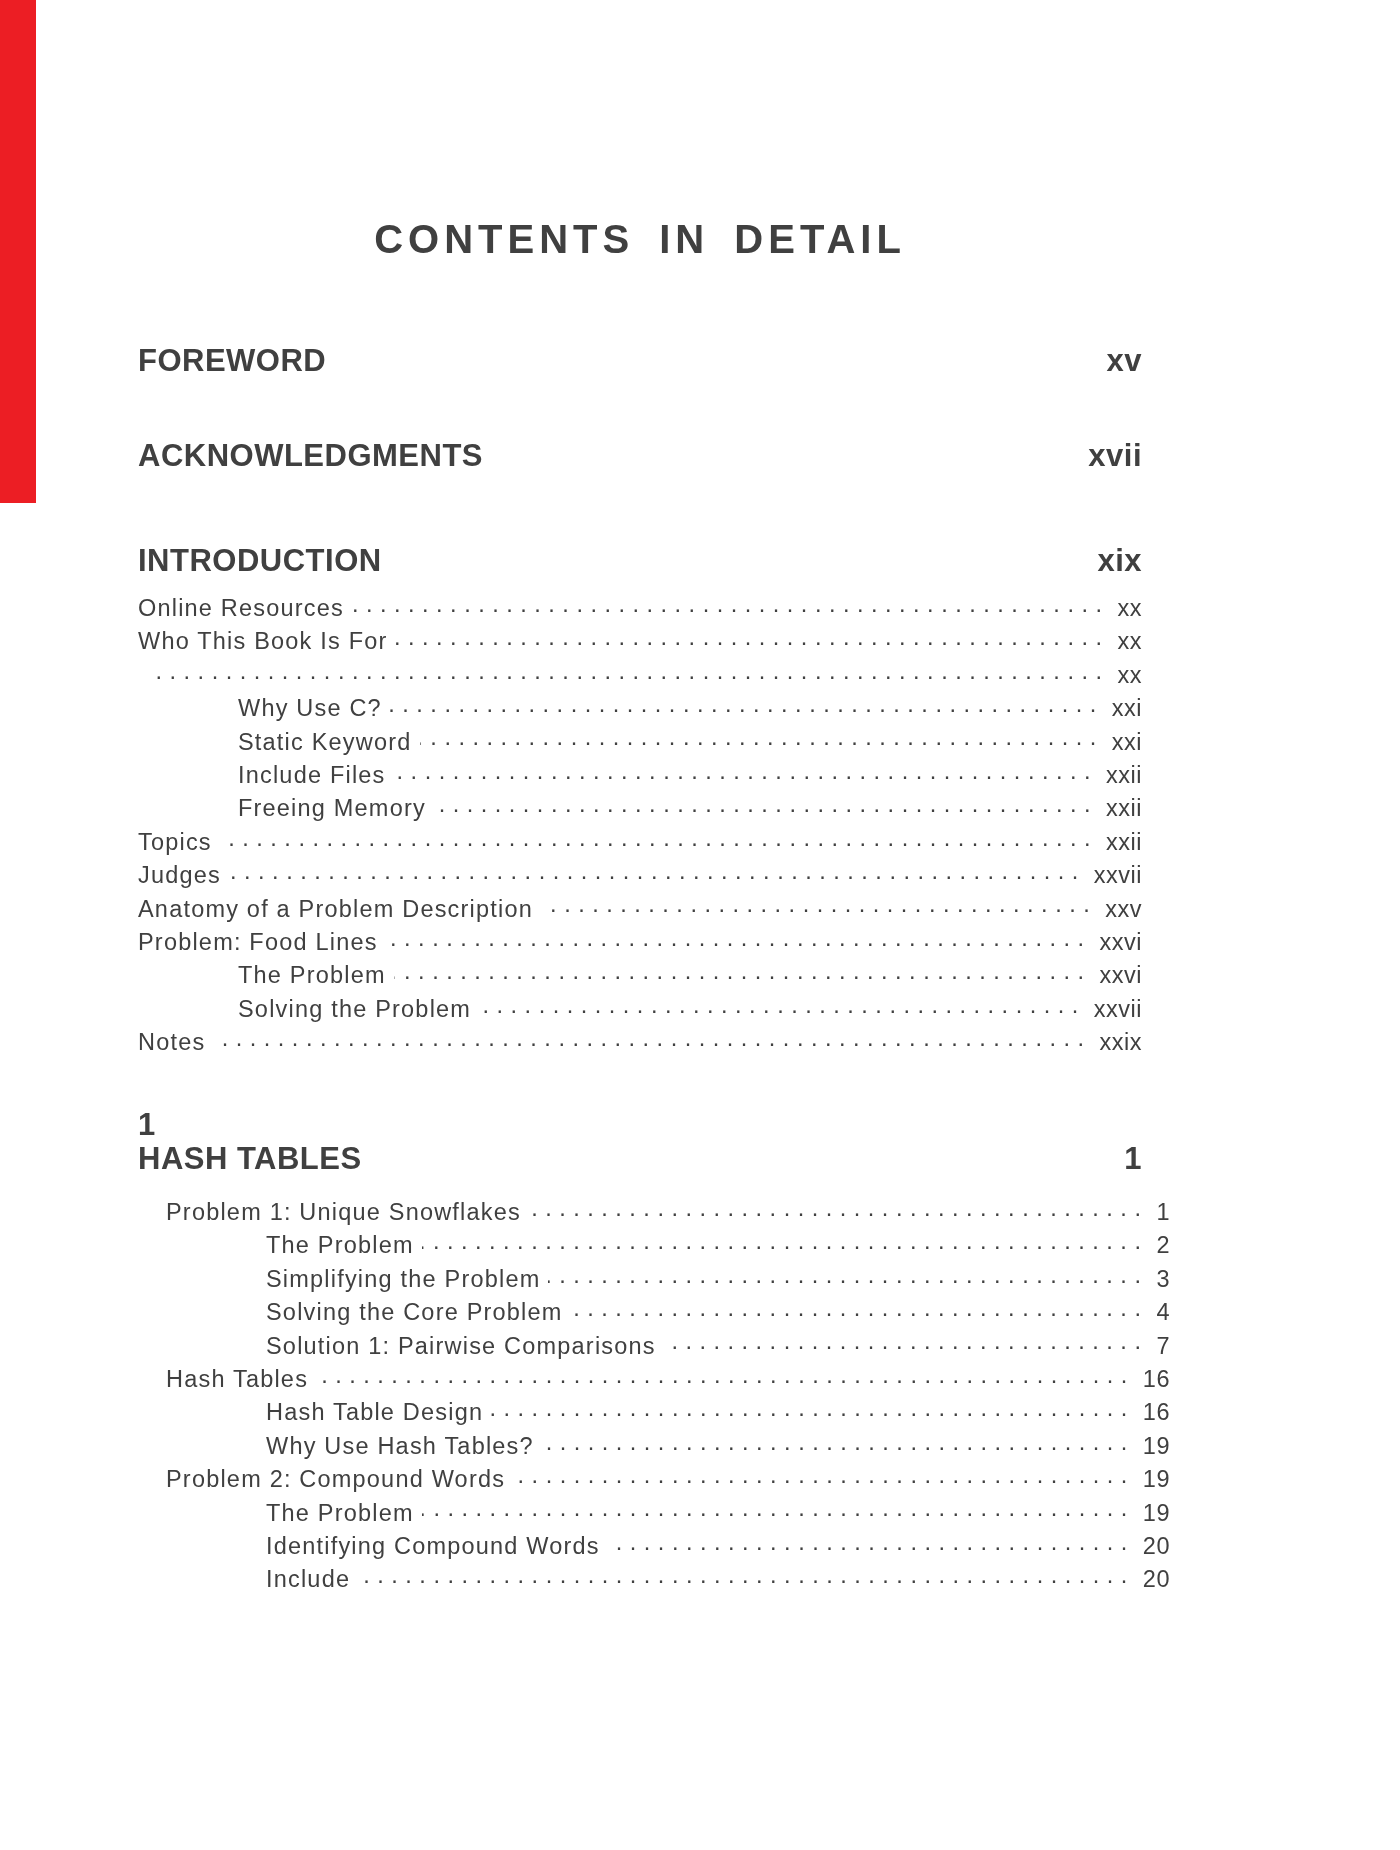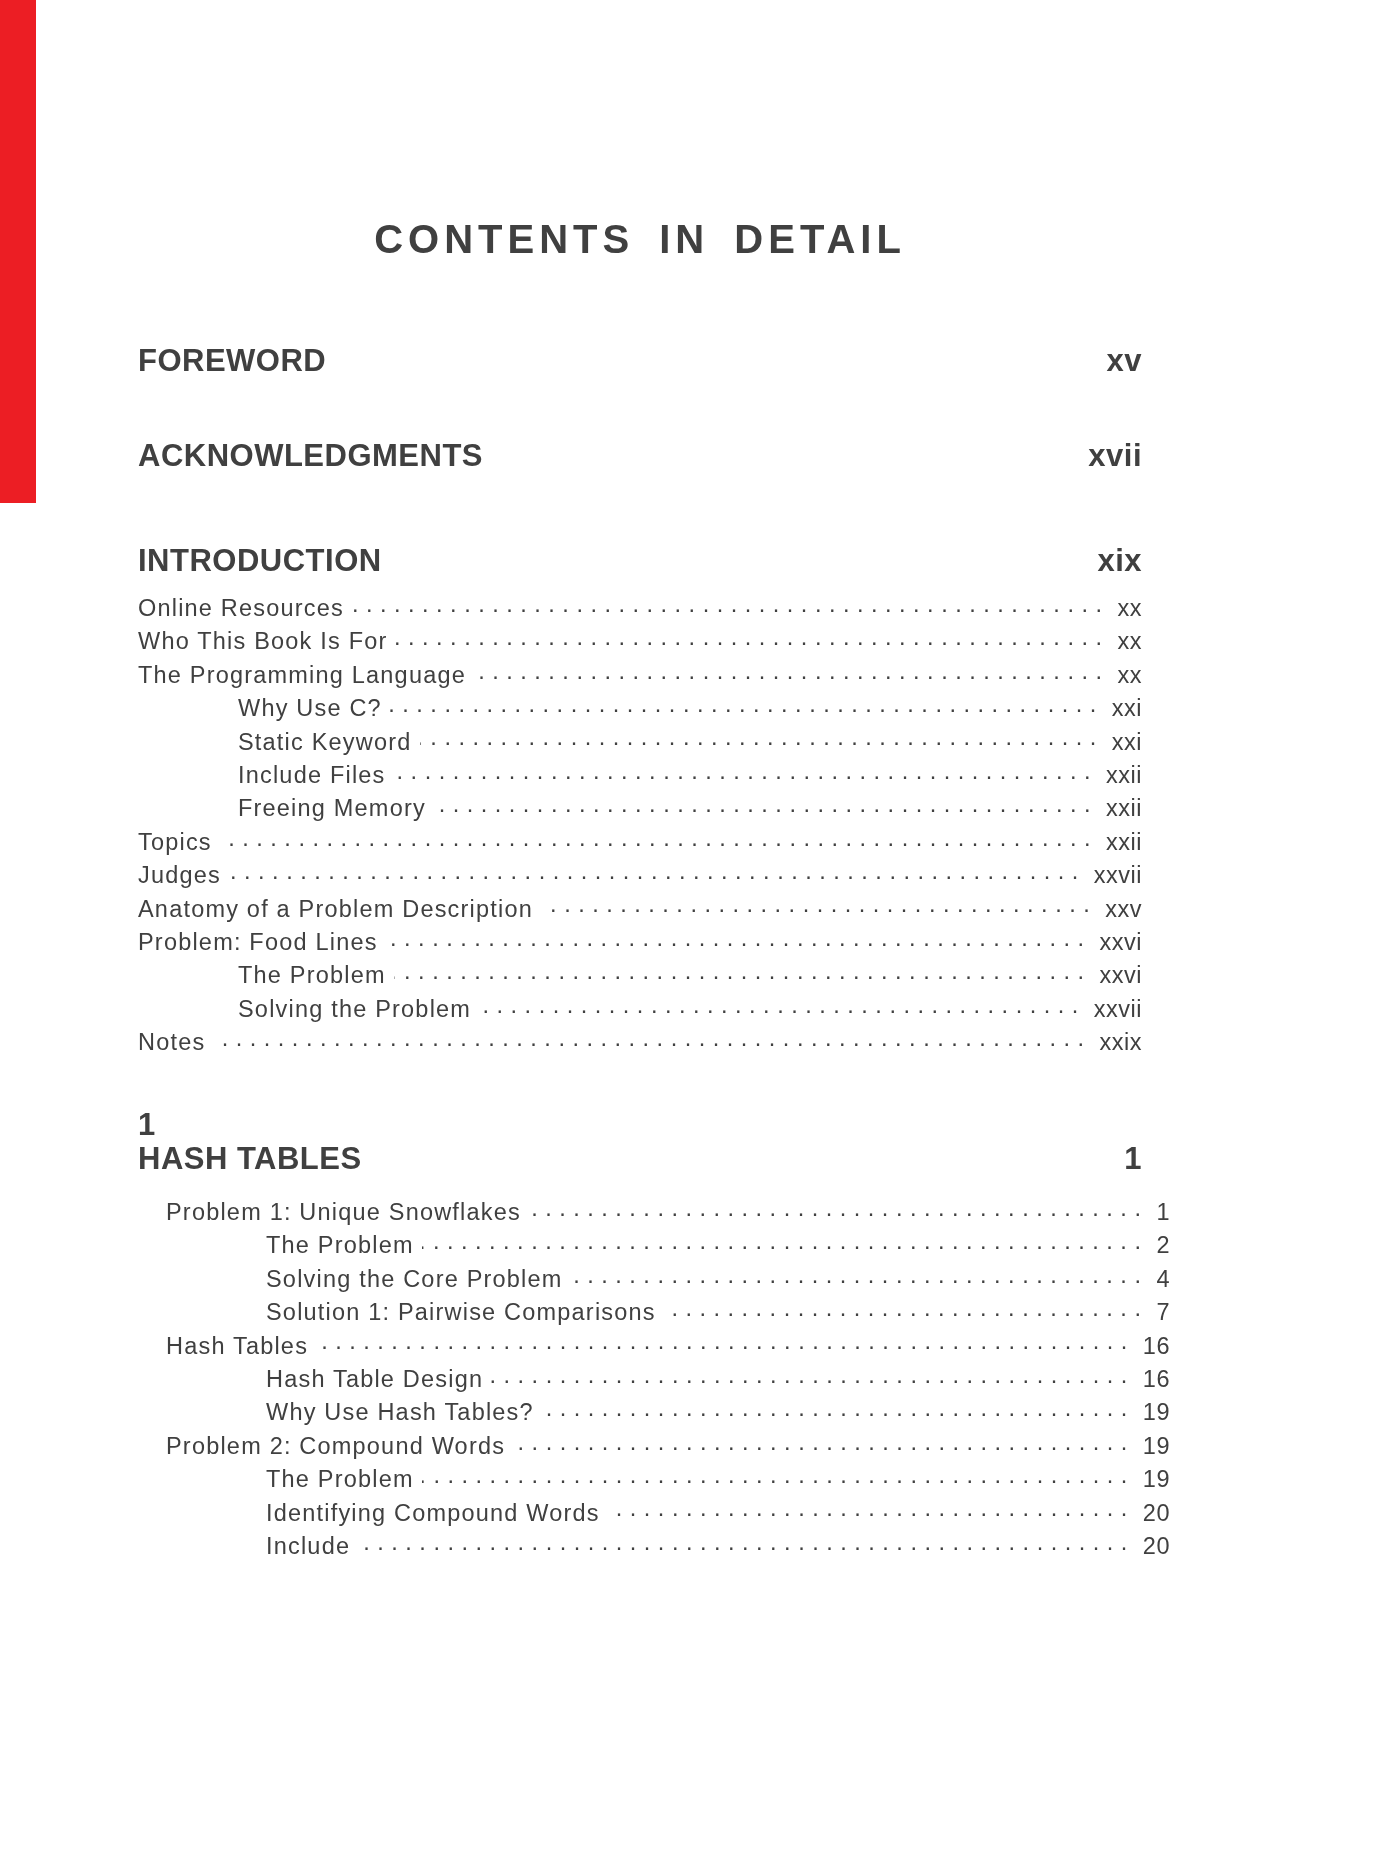--- a/index.html
+++ b/index.html
@@ -88,21 +88,20 @@
         <span class="pnum">xx</span>
       </div>
 
       <div class="row">
         <span class="label">Who This Book Is For</span>
         <span class="dots"></span>
         <span class="pnum">xx</span>
       </div>
 
       <div class="row">
-        <span class="label">The Programming Language</span>
         <span class="dots"></span>
         <span class="pnum">xx</span>
       </div>
 
       <div class="row indented">
         <span class="label">Why Use C?</span>
         <span class="dots"></span>
         <span class="pnum">xxi</span>
       </div>
 
@@ -181,20 +180,25 @@
         <span class="dots"></span>
         <span class="pnum">1</span>
       </div>
 
       <div class="row indented">
         <span class="label">The Problem</span>
         <span class="dots"></span>
         <span class="pnum">2</span>
       </div>
 
+      <div class="row indented">
+        <span class="label">Simplifying the Problem</span>
+        <span class="dots"></span>
+        <span class="pnum">3</span>
+      </div>
 
       <div class="row indented">
         <span class="label">Solving the Core Problem</span>
         <span class="dots"></span>
         <span class="pnum">4</span>
       </div>
 
       <div class="row indented">
         <span class="label">Solution 1: Pairwise Comparisons</span>
         <span class="dots"></span>

